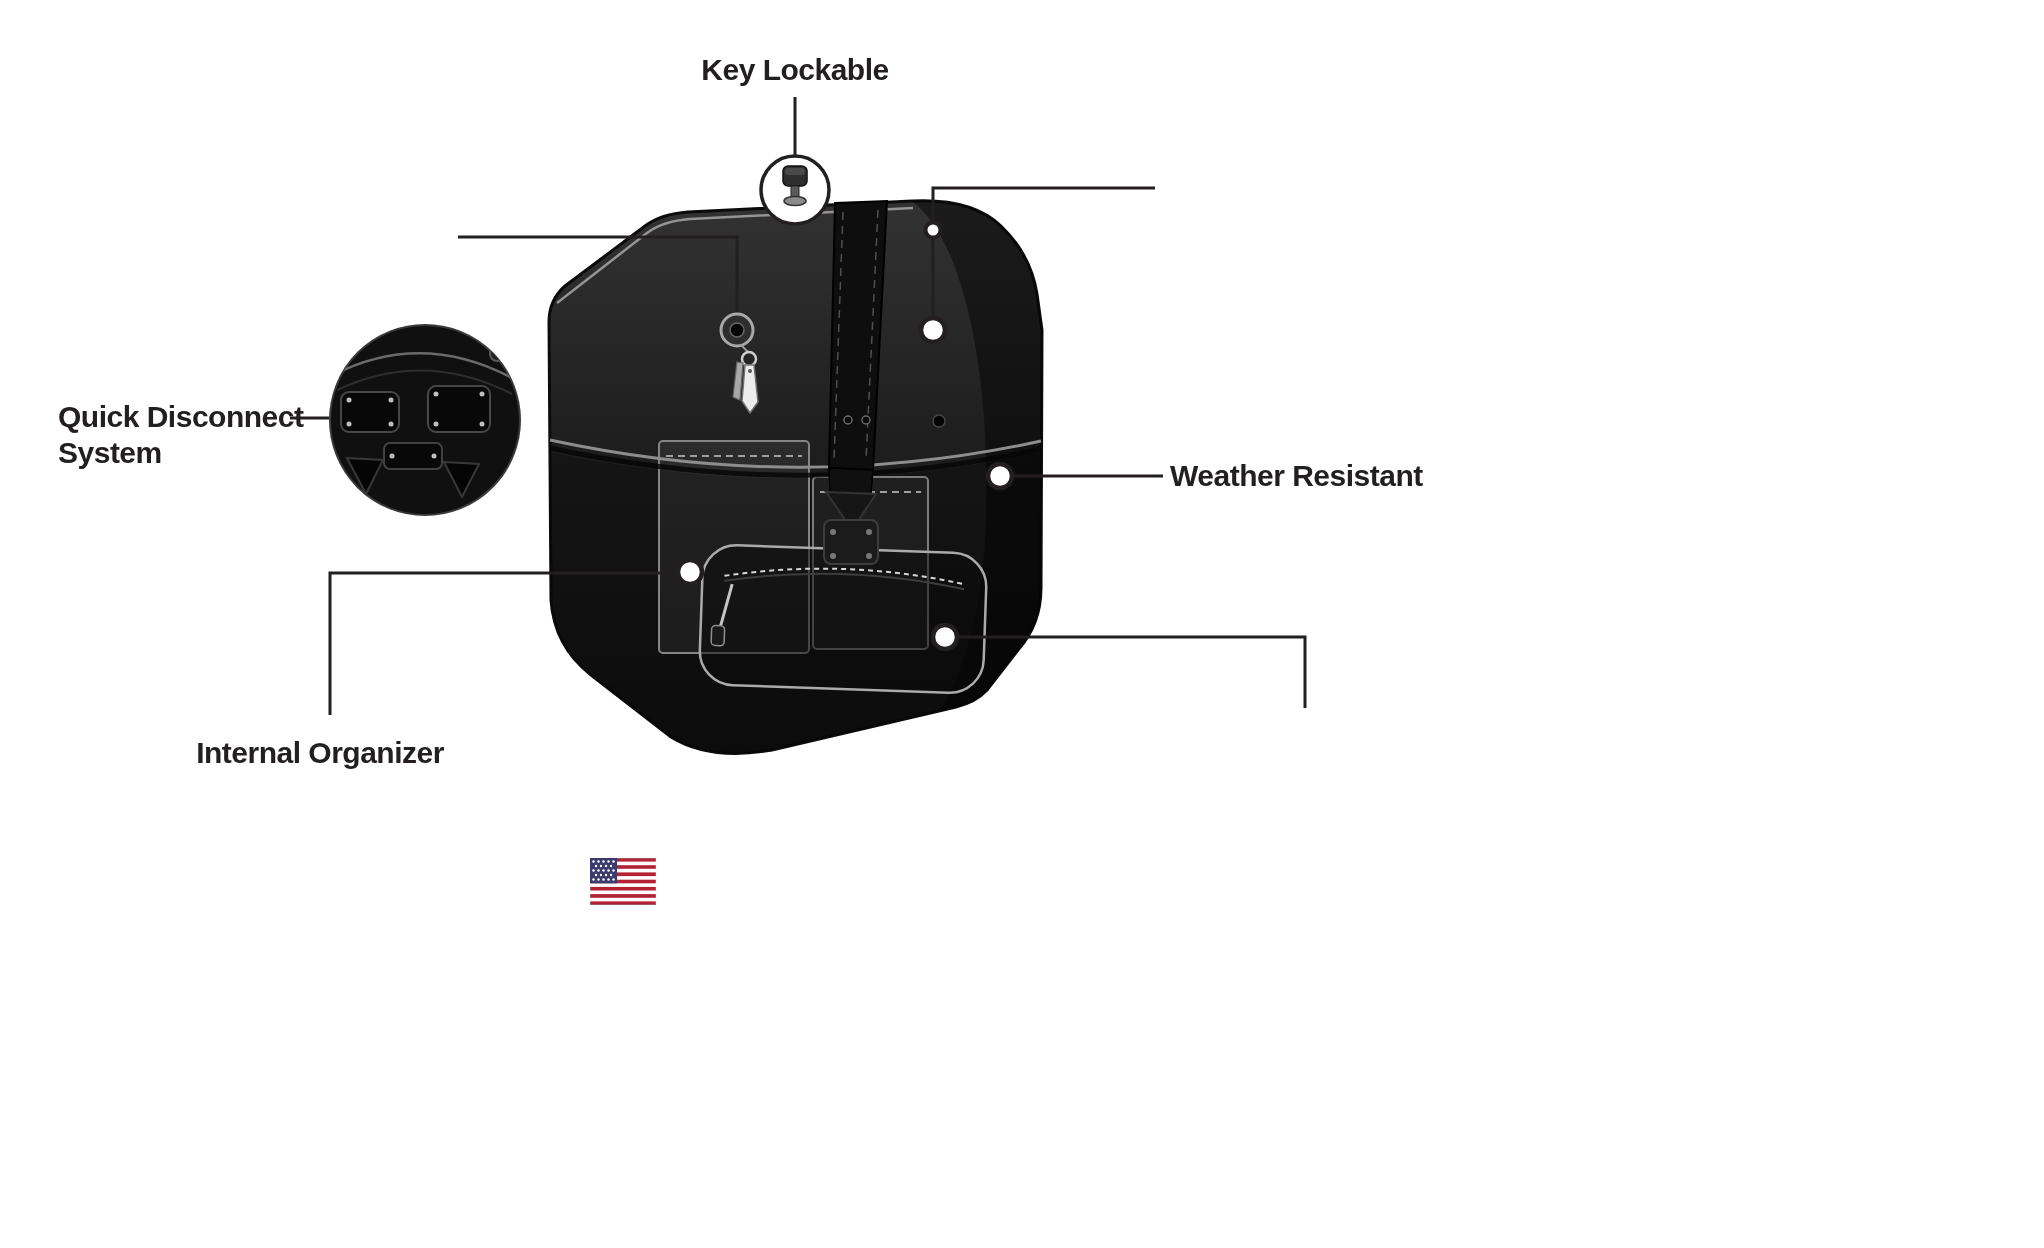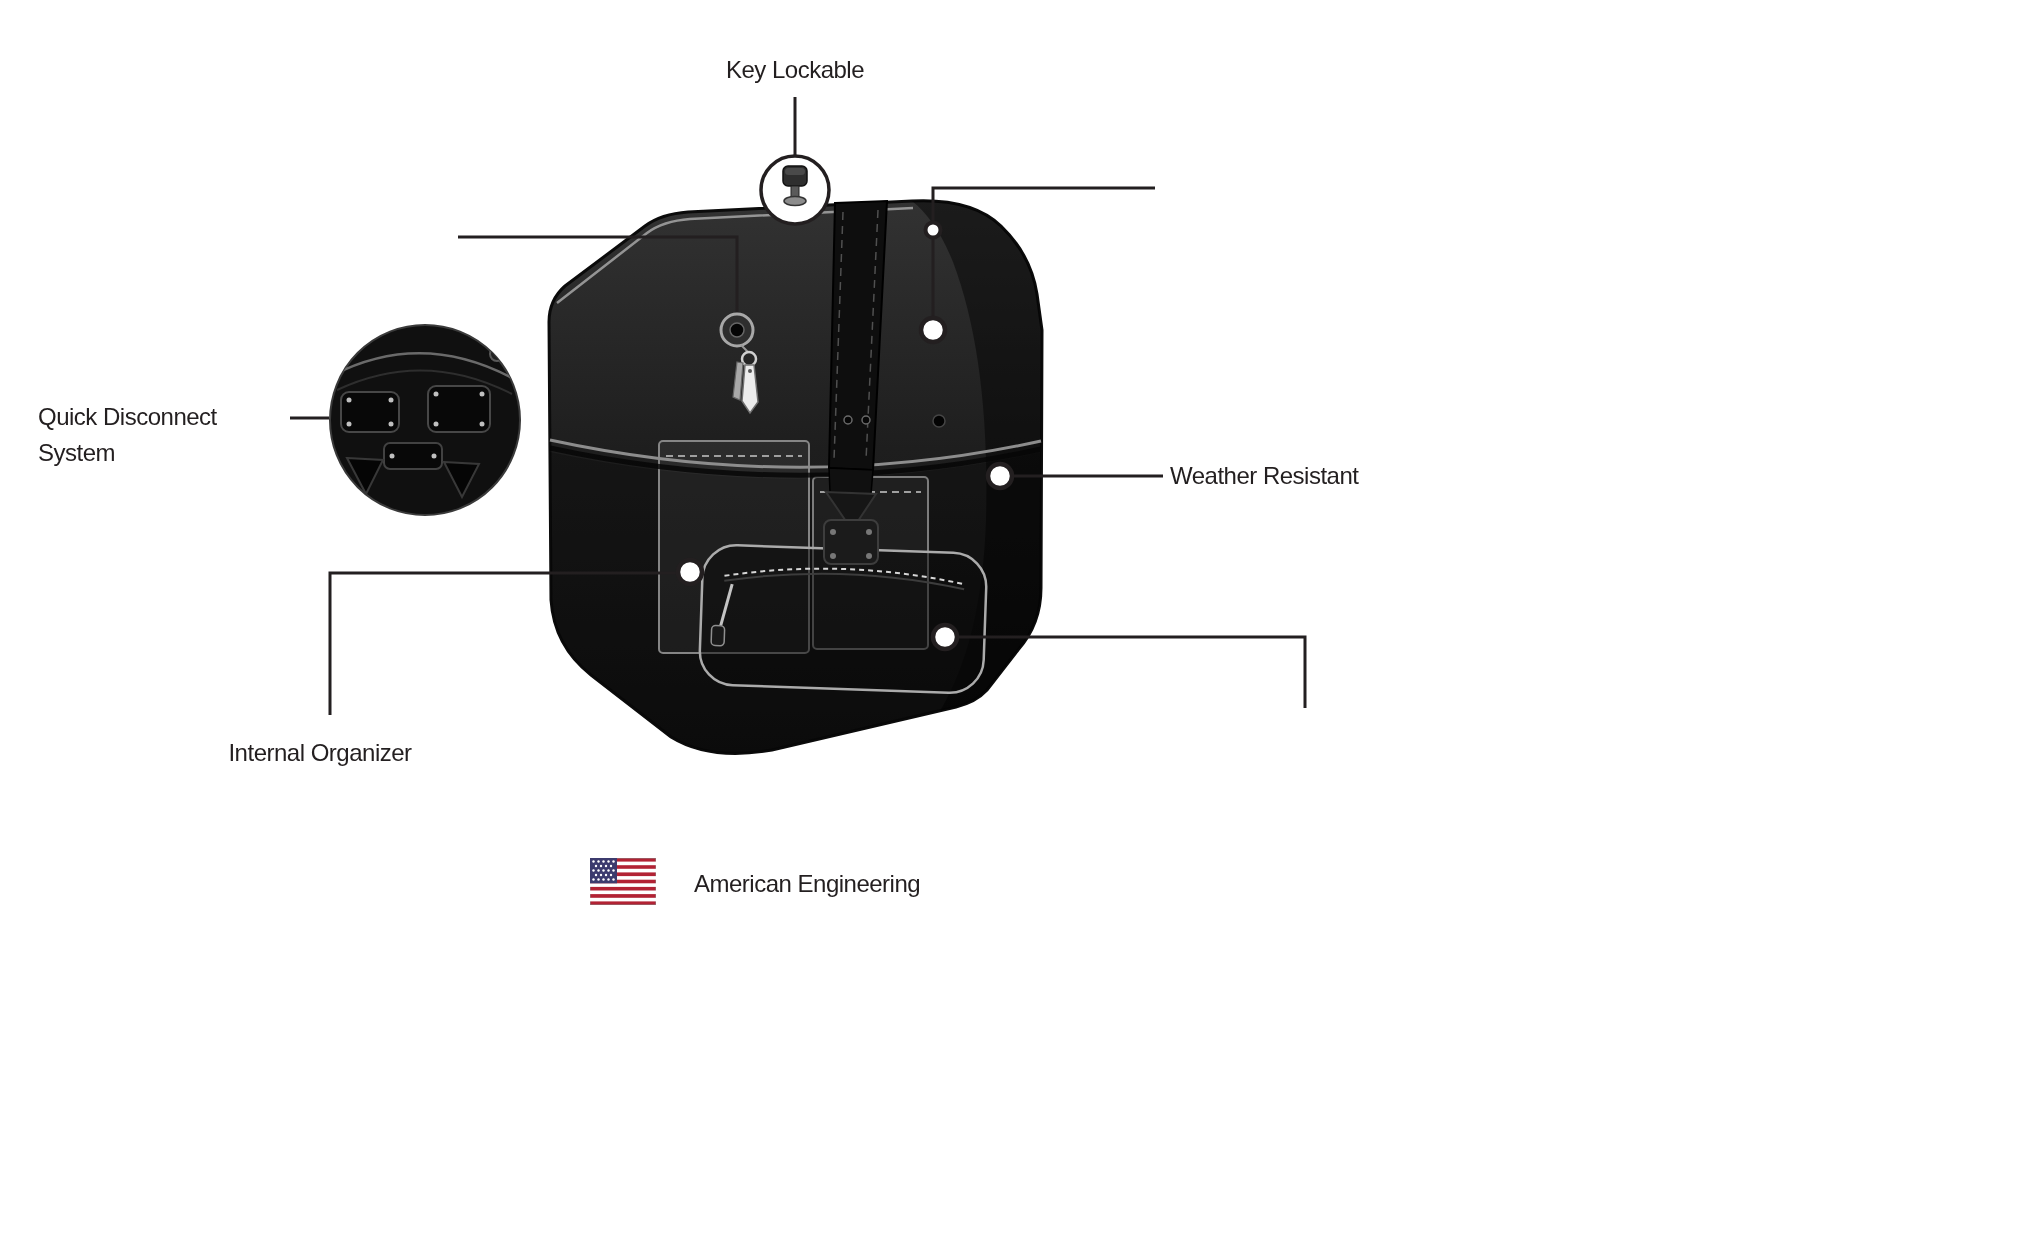--- a/index.html
+++ b/index.html
@@ -4,28 +4,28 @@
 <style>
   html,body{margin:0;padding:0;}
   body{
     width:2044px;height:1248px;position:relative;overflow:hidden;
     background:var(--background,#ffffff);
     font-family:"Liberation Sans",sans-serif;
   }
   .stage{position:absolute;inset:0;}
   .label{
     position:absolute;
-    font-weight:400;
-    font-size:24px;
+    font-weight:700;
+    font-size:30px;
     line-height:36px;
     letter-spacing:-0.5px;
     color:var(--text,#231f20);
     white-space:nowrap;
   }
-  .label .ln{display:block;}
+  .label .ln{display:block;margin-left:20px;}
   .center{transform:translateX(-50%);}
   .rightend{transform:translateX(-100%);}
   .footer-flag{position:absolute;left:590px;top:858px;width:66px;height:47px;}
   .footer-text{position:absolute;left:694px;top:866px;}
   svg{display:block;}
   .callout-line{fill:none;stroke:var(--callout-line,#231f20);stroke-width:3;}
   .marker{fill:#ffffff;stroke:var(--callout-line,#231f20);stroke-width:4.5;}
   .marker-small{fill:#ffffff;stroke:var(--callout-line,#231f20);stroke-width:4;}
 </style>
 </head>
@@ -206,15 +206,14 @@
           <circle cx="16" cy="17" r="1.2"></circle>
           <circle cx="21" cy="17" r="1.2"></circle>
         <circle cx="3.5" cy="21.5" r="1.2"></circle>
           <circle cx="8.5" cy="21.5" r="1.2"></circle>
           <circle cx="13.5" cy="21.5" r="1.2"></circle>
           <circle cx="18.5" cy="21.5" r="1.2"></circle>
           <circle cx="23.5" cy="21.5" r="1.2"></circle>
       </g>
     </svg>
   </div>
-  <div class="label footer-text">American Engineering</div>
 
 </div>
 
 </body></html>

